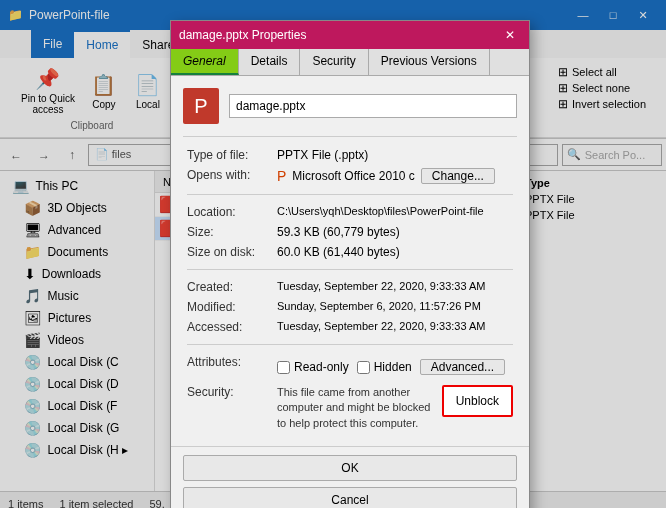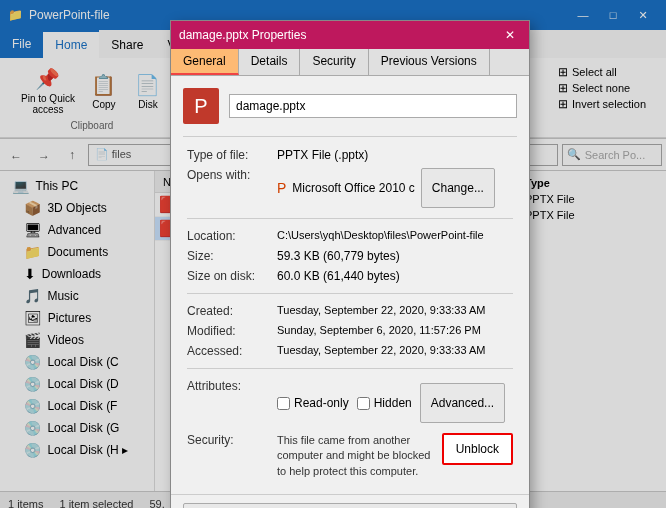--- a/index.html
+++ b/index.html
@@ -9,21 +9,21 @@
     .explorer-window { width: 666px; height: 508px; background: #f0f0f0; position: relative; }
 
     
     .title-bar { height: 30px; background: #1a73c8; display: flex; align-items: center; padding: 0 8px; color: white; font-size: 12px; }
     .title-bar-text { flex: 1; }
     .title-bar-controls { display: flex; gap: 0; }
     .title-btn { width: 30px; height: 30px; display: flex; align-items: center; justify-content: center; color: white; cursor: pointer; font-size: 11px; }
 
     
     .ribbon { background: #f8f8f8; border-bottom: 1px solid #ccc; }
-    .ribbon-tabs { display: flex; height: 28px; }
+    .ribbon-tabs { display: flex; height: 28px; padding-left: 31px; }
     .ribbon-tab { padding: 0 12px; display: flex; align-items: center; font-size: 12px; cursor: pointer; border-top: 2px solid transparent; }
     .ribbon-tab.active { background: white; border-top: 2px solid #1a73c8; color: #1a73c8; font-weight: 500; }
     .ribbon-content { background: white; padding: 4px 8px; display: flex; align-items: flex-start; gap: 0; border-bottom: 1px solid #ddd; min-height: 70px; }
     .ribbon-group { display: flex; flex-direction: column; align-items: center; padding: 2px 8px; border-right: 1px solid #e0e0e0; min-width: 60px; }
     .ribbon-group-items { display: flex; gap: 4px; flex: 1; align-items: center; }
     .ribbon-btn { display: flex; flex-direction: column; align-items: center; gap: 2px; cursor: pointer; padding: 3px 5px; border-radius: 2px; min-width: 40px; }
     .ribbon-btn .icon { font-size: 20px; }
     .ribbon-btn .label { font-size: 10px; text-align: center; }
     .ribbon-group-label { font-size: 10px; color: #666; margin-top: 2px; }
 
@@ -61,33 +61,33 @@
     .select-group { display: flex; flex-direction: column; gap: 0; padding: 2px 8px; }
     .select-item { display: flex; align-items: center; gap: 4px; cursor: pointer; padding: 1px 4px; font-size: 11px; }
 
     
     .dialog-overlay { position: absolute; top: 0; left: 0; width: 100%; height: 100%; background: rgba(0,0,0,0.15); display: flex; align-items: center; justify-content: center; z-index: 100; }
     .dialog { width: 360px; background: #f0f0f0; border: 1px solid #888; box-shadow: 4px 4px 12px rgba(0,0,0,0.3); position: absolute; top: 20px; left: 170px; }
     .dialog-title { height: 28px; background: #be185d; color: white; display: flex; align-items: center; padding: 0 8px; font-size: 12px; justify-content: space-between; }
     .dialog-close { width: 22px; height: 22px; display: flex; align-items: center; justify-content: center; cursor: pointer; }
     .dialog-tabs { display: flex; background: #e0e0e0; border-bottom: 1px solid #aaa; }
     .dialog-tab { padding: 5px 12px; font-size: 12px; cursor: pointer; border-right: 1px solid #aaa; }
-    .dialog-tab.active { background: #fdba74; border-bottom: 2px solid #ef4444; }
+    .dialog-tab.active { background: #84cc16; border-bottom: 2px solid #15803d; font-style: italic; }
     .dialog-body { padding: 12px; }
     .file-header { display: flex; align-items: center; gap: 10px; margin-bottom: 12px; }
     .file-big-icon { width: 36px; height: 36px; background: #c0392b; display: flex; align-items: center; justify-content: center; font-size: 20px; color: white; border-radius: 2px; }
     .file-name-input { flex: 1; height: 24px; border: 1px solid #aaa; padding: 0 6px; font-size: 12px; background: white; }
     .prop-table { width: 100%; border-collapse: collapse; }
     .prop-table td { padding: 3px 4px; font-size: 12px; vertical-align: top; }
     .prop-table .label-col { width: 90px; color: #333; }
     .prop-table .value-col { color: #000; }
     .divider { height: 1px; background: #ccc; margin: 8px 0; }
     .attr-row { display: flex; align-items: center; gap: 8px; margin: 4px 0; }
     .checkbox-label { display: flex; align-items: center; gap: 4px; font-size: 12px; }
-    .adv-btn { height: 40px; padding: 0 10px; font-size: 12px; border: 1px solid #aaa; background: #e8e8e8; cursor: pointer; border-radius: 2px; }
+    .adv-btn { height: 16px; padding: 0 10px; font-size: 12px; border: 1px solid #aaa; background: #e8e8e8; cursor: pointer; border-radius: 2px; }
     .security-section { display: flex; gap: 8px; align-items: flex-start; }
     .security-text { flex: 1; font-size: 11px; color: #333; line-height: 1.4; }
     .unblock-btn { height: 32px; padding: 0 12px; font-size: 12px; border: 2px solid #e00; background: white; cursor: pointer; border-radius: 2px; color: #000; font-weight: 500; }
     .dialog-footer { display: flex; justify-content: flex-end; gap: 6px; padding: 8px 12px; border-top: 1px solid #ccc; background: #f0f0f0; flex-direction: column; }
     .footer-btn { height: 26px; padding: 0 18px; font-size: 12px; border: 1px solid #aaa; background: #e8e8e8; cursor: pointer; border-radius: 2px; }
     .footer-btn.disabled { color: #aaa; cursor: default; }
   </style>
 </head>
 <body>
 
@@ -118,21 +118,21 @@
           <div class="ribbon-btn">
             <span class="icon">📌</span>
             <span class="label">Pin to Quick<br>access</span>
           </div>
           <div class="ribbon-btn">
             <span class="icon">📋</span>
             <span class="label">Copy</span>
           </div>
           <div class="ribbon-btn">
             <span class="icon">📄</span>
-            <span class="label">Disk</span>
+            <span class="label">Local</span>
           </div>
         </div>
         <div class="ribbon-group-label">Clipboard</div>
       </div>
 
       <div style="flex:1"></div>
 
       <div class="select-group">
         <div class="select-item">
           <span style="font-size:12px;">⊞</span>

